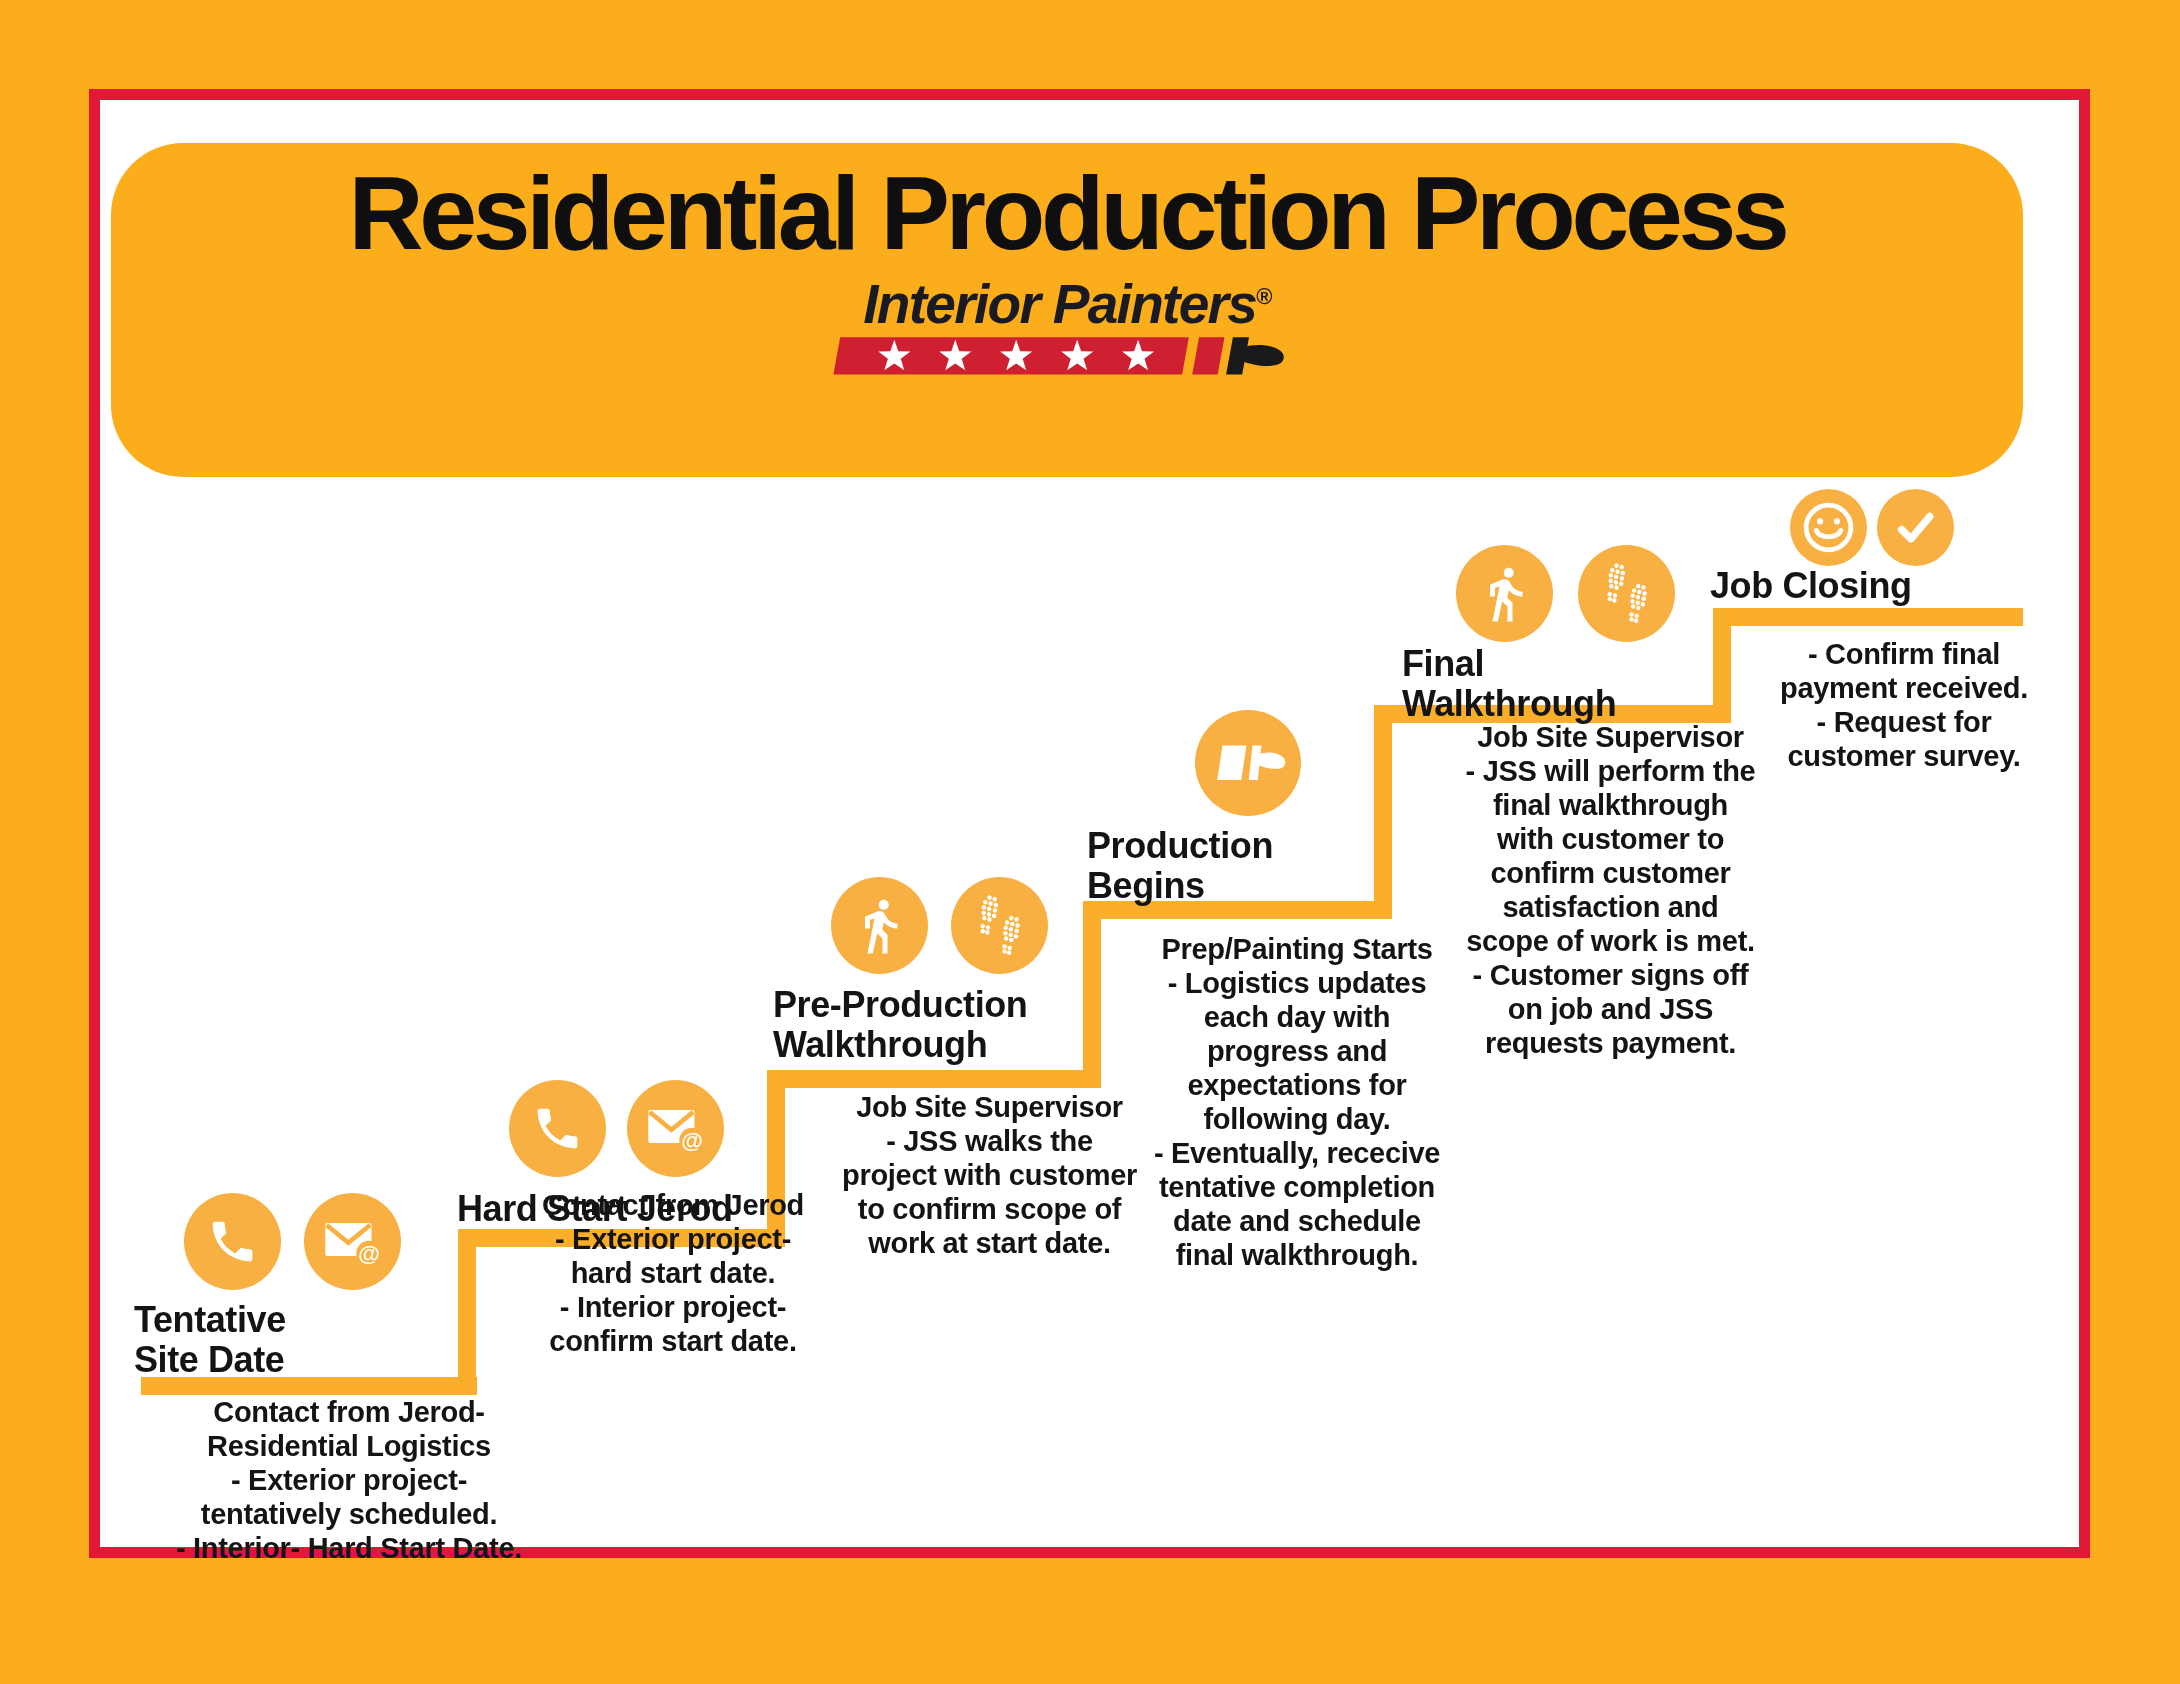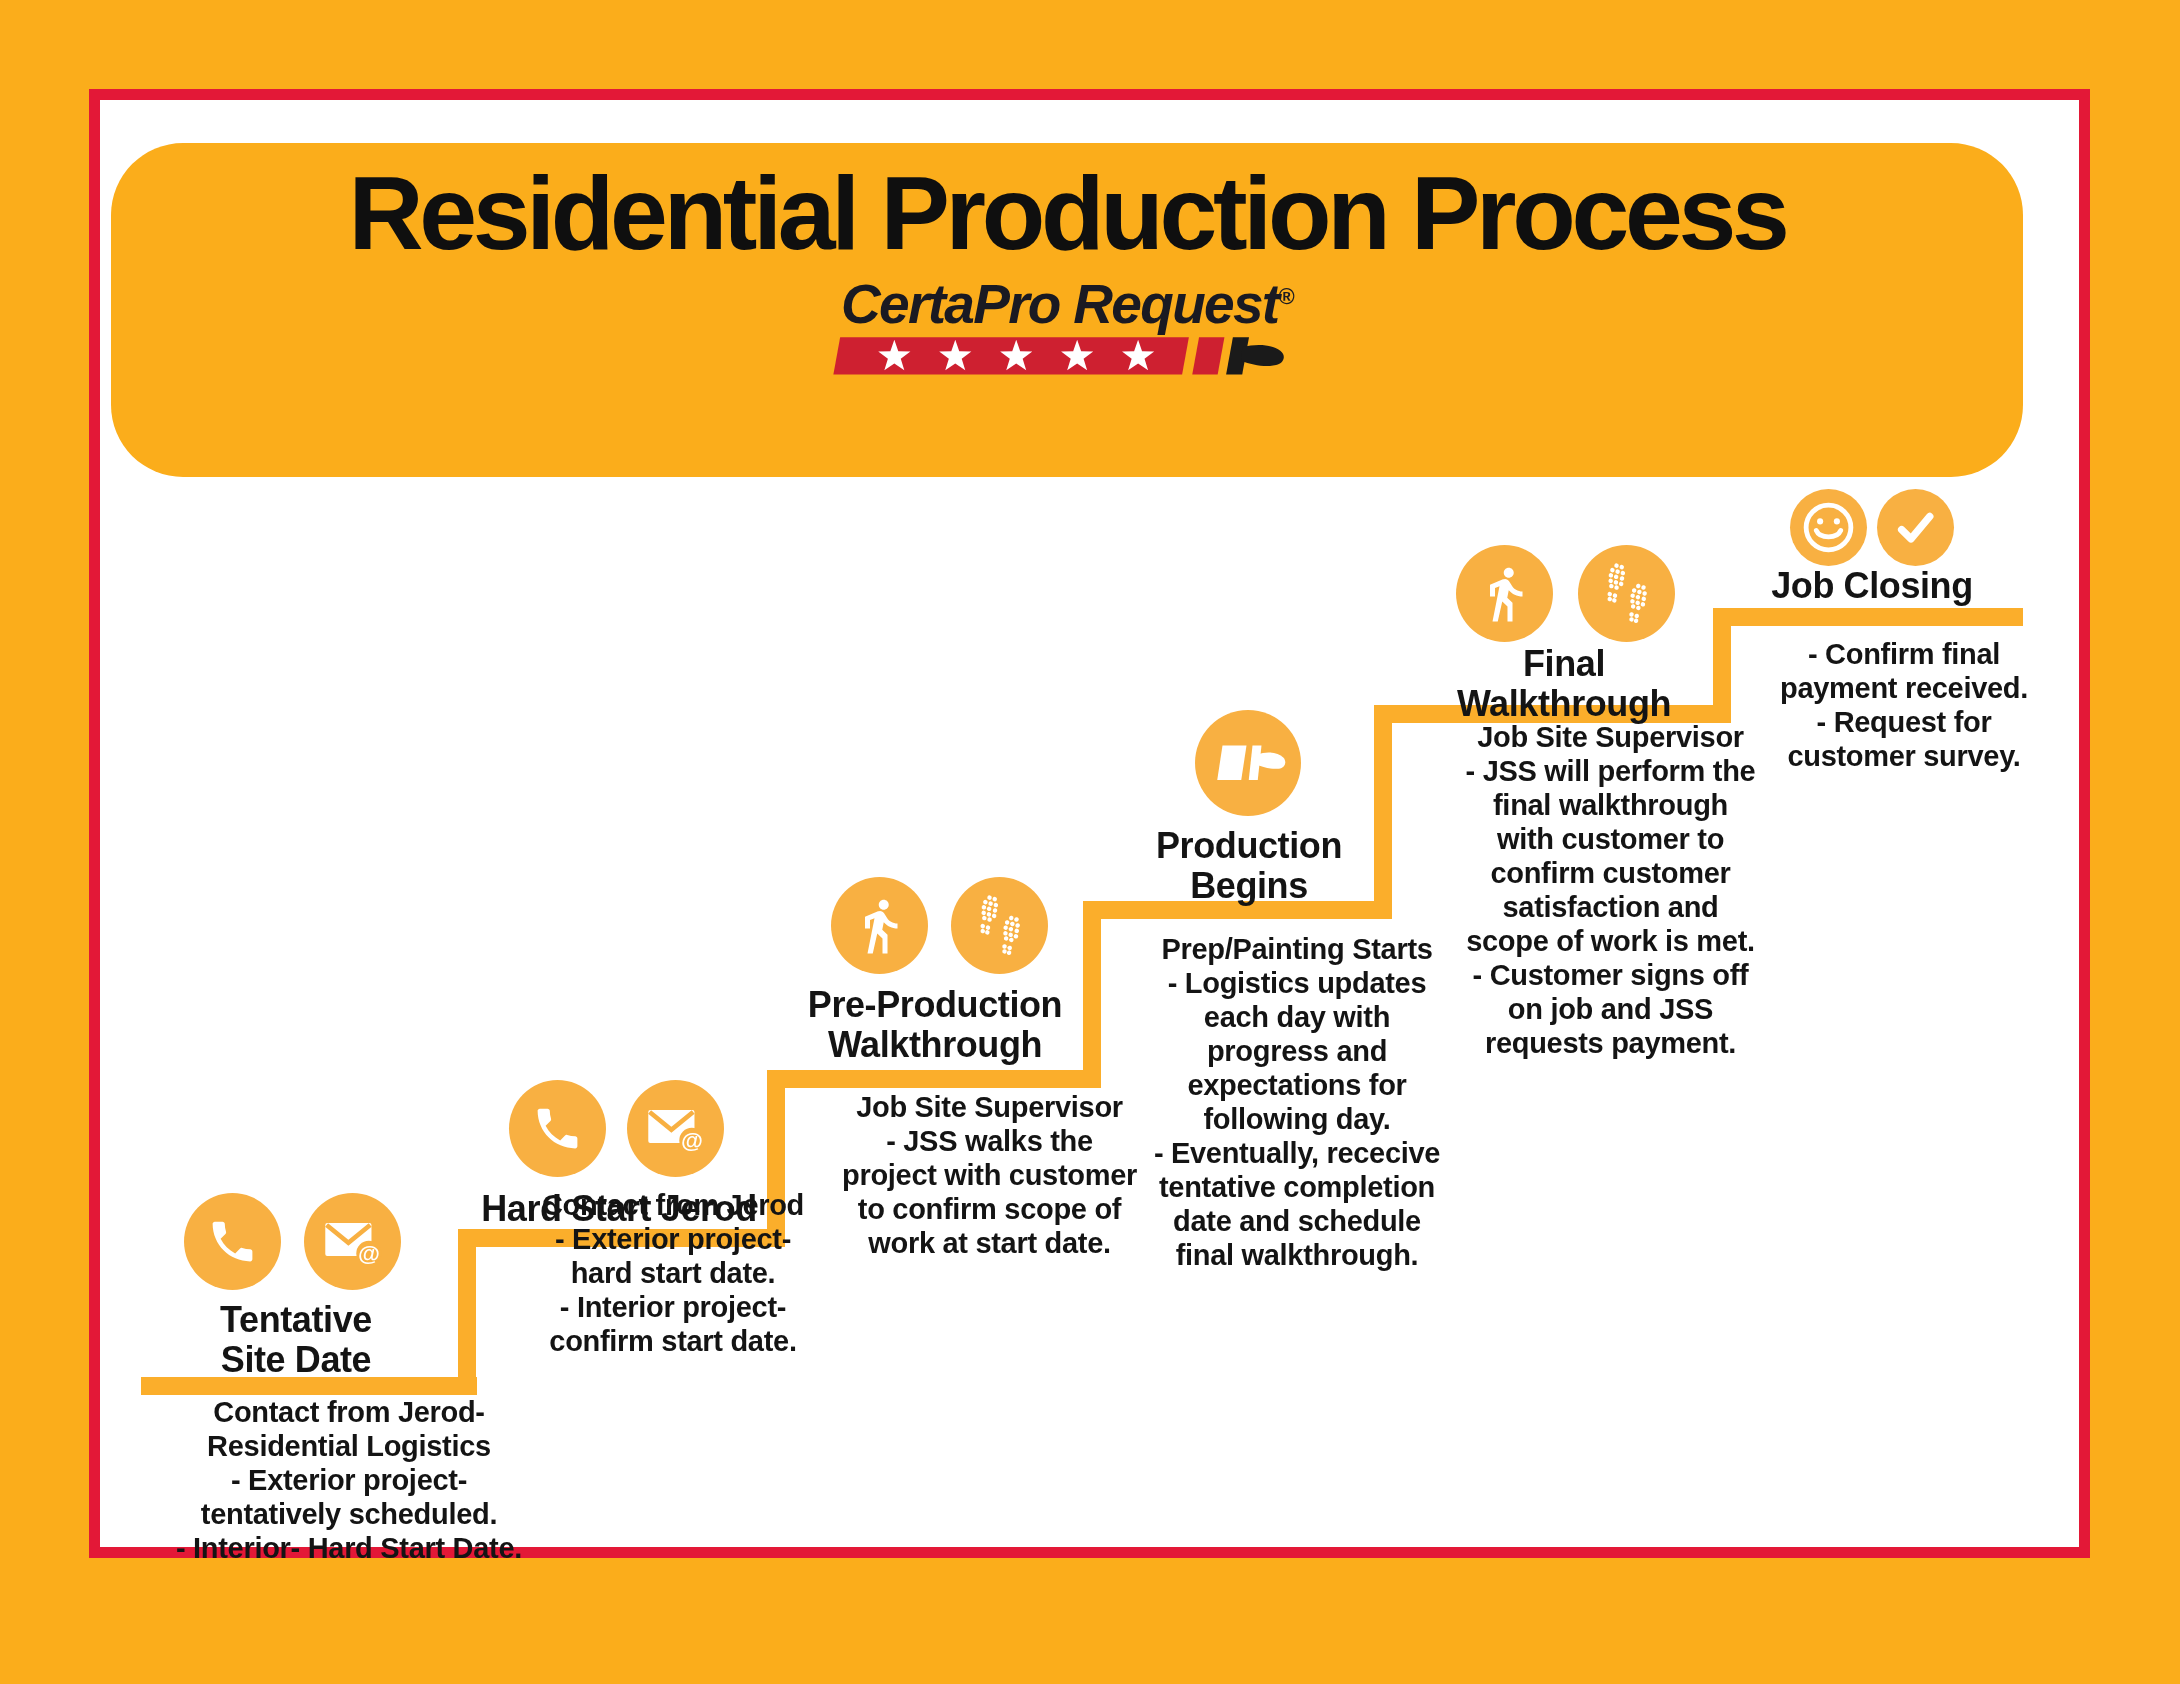--- a/index.html
+++ b/index.html
@@ -39,36 +39,36 @@
   }
   .logo-text sup{font-size:22px;font-style:normal;}
   .logo-roller{margin-top:5.1px;}
   .bar{position:absolute;background:var(--bar-yellow);}
   .circle{
     position:absolute;background:var(--circle-yellow);border-radius:50%;
     display:flex;align-items:center;justify-content:center;
   }
   .step-title{
     position:absolute;font-weight:bold;font-size:36px;line-height:40px;
-    text-align:center;white-space:pre-line;letter-spacing:-0.4px;
+    white-space:pre-line;letter-spacing:-0.4px;
   }
   .step-body{
     position:absolute;font-weight:bold;font-size:29px;line-height:34px;
     white-space:pre-line;letter-spacing:-0.3px;text-align:center;
   }
 </style>
 </head>
 <body>
 
 <div class="frame"></div>
 
 <header class="banner">
   <h1 class="main-title">Residential Production Process</h1>
   <div class="logo">
-    <div class="logo-text"><span>CertaPro Request</span><sup>®</sup></div>
+    <div class="logo-text"><span>Interior Painters</span><sup>®</sup></div>
     <svg class="logo-roller" width="474" height="41" viewBox="0 0 560 48">
       <polygon points="12,0 424,0 416,44 4,44" fill="#CE2030"></polygon>
       <g fill="#ffffff">
         <g transform="translate(76,23)">
             <polygon points="0,-20 4.7,-6.5 19,-6.2 7.6,2.5 11.8,16.2 0,8 -11.8,16.2 -7.6,2.5 -19,-6.2 -4.7,-6.5"></polygon>
           </g>
         <g transform="translate(148,23)">
             <polygon points="0,-20 4.7,-6.5 19,-6.2 7.6,2.5 11.8,16.2 0,8 -11.8,16.2 -7.6,2.5 -19,-6.2 -4.7,-6.5"></polygon>
           </g>
         <g transform="translate(220,23)">

